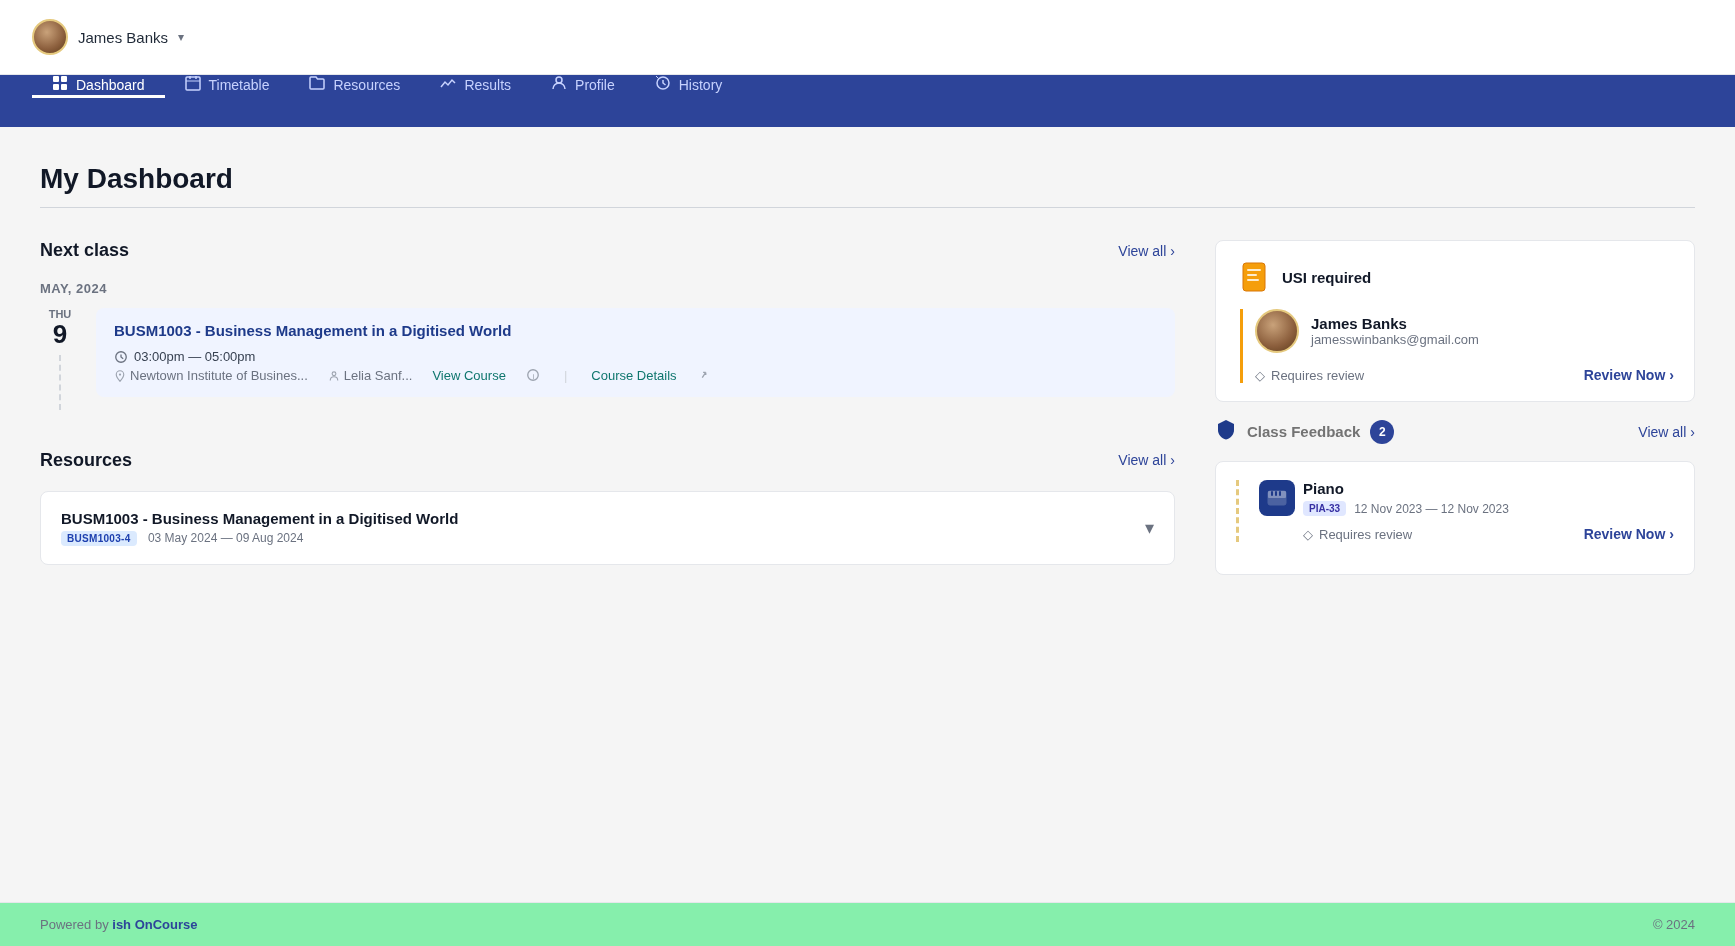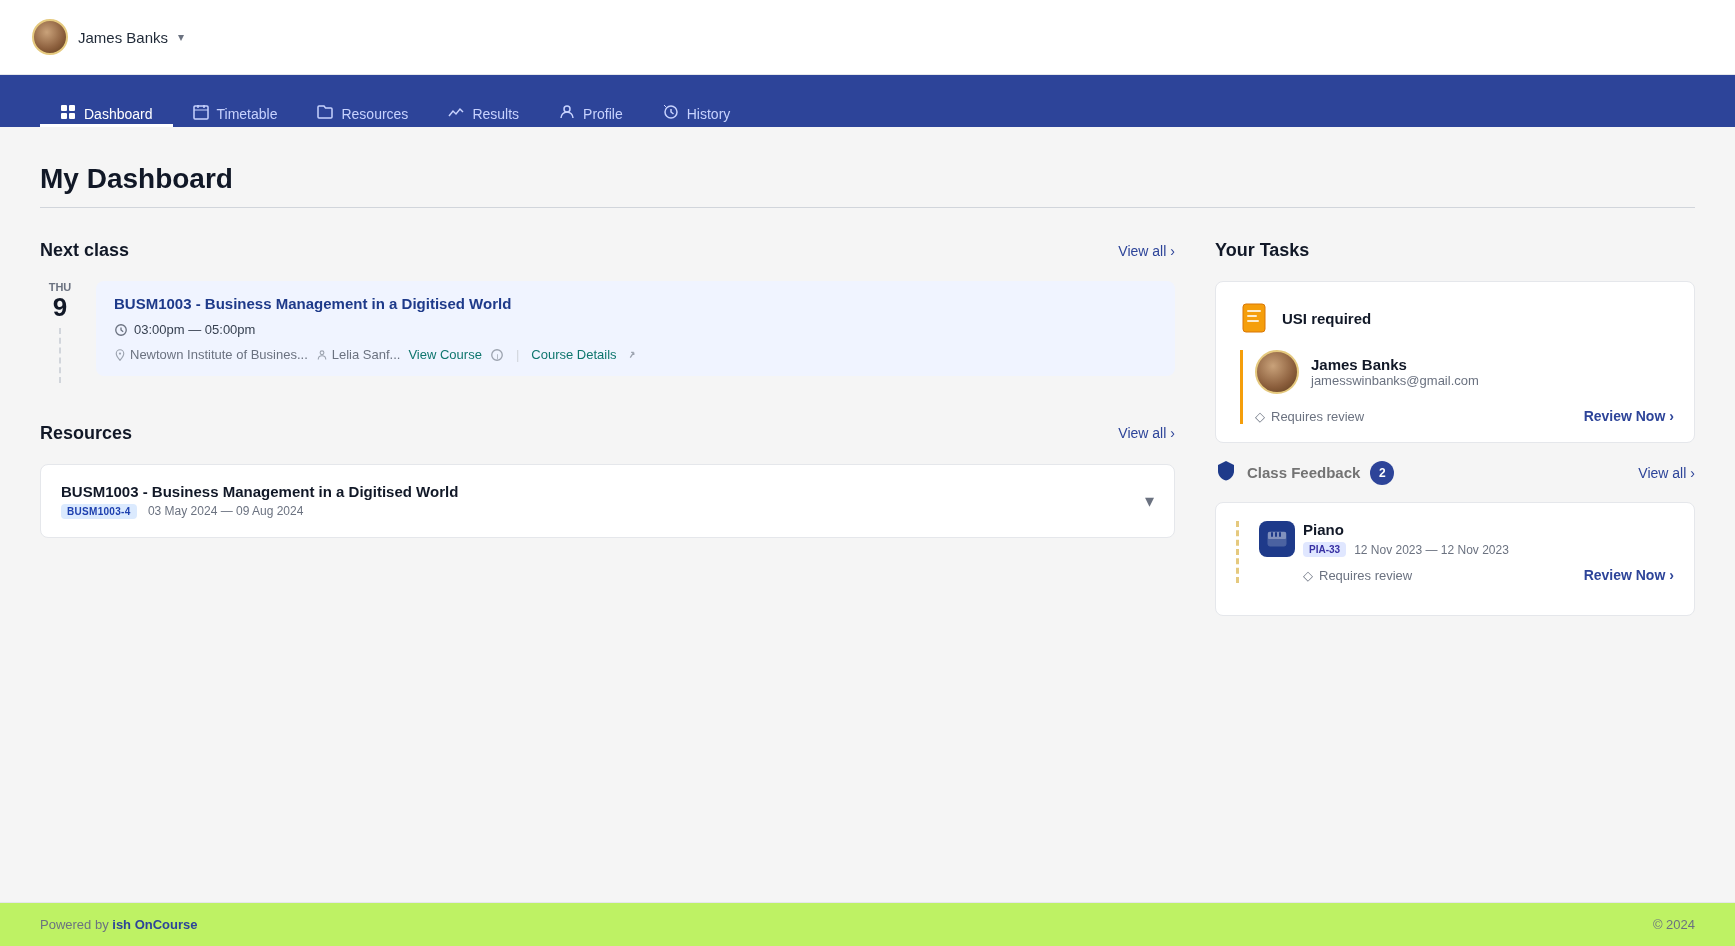--- a/index.html
+++ b/index.html
@@ -39,22 +39,22 @@
       font-size: 15px;
       color: #1f2937;
       font-weight: 500;
     }
     .chevron-down { font-size: 12px; color: #6b7280; }
 
     
     .nav-bar {
       background: #2d4499;
       display: flex;
-      align-items: flex-end;
-      padding: 0 40px;
+      align-items: flex-start;
+      padding: 0 32px;
       height: 52px;
     }
     .nav-item {
       display: flex;
       align-items: center;
       gap: 8px;
       padding: 0 20px;
       color: #c7d2fe;
       font-size: 14px;
       cursor: pointer;
@@ -159,23 +159,23 @@
     }
     .class-time {
       display: flex;
       align-items: center;
       gap: 6px;
       font-size: 13px;
       color: #374151;
     }
     .class-meta {
       display: flex;
-      align-items: flex-end;
-      gap: 8px;
-      margin-top: 10px;
+      align-items: flex-start;
+      gap: 20px;
+      margin-top: 4px;
       font-size: 13px;
       color: #6b7280;
       flex-wrap: wrap;
     }
     .class-meta-item {
       display: flex;
       align-items: center;
       gap: 4px;
     }
     .meta-link {
@@ -391,21 +391,21 @@
       justify-content: space-between;
       margin-top: 10px;
     }
 
     
     .page-footer {
       position: fixed;
       bottom: 0;
       left: 0;
       right: 0;
-      background: #bef264;
+      background: #86efac;
       border-top: 1px solid #e5e7eb;
       padding: 14px 40px;
       display: flex;
       justify-content: space-between;
       align-items: center;
       font-size: 13px;
       color: #6b7280;
     }
     .footer-brand { font-weight: 700; color: #2d4499; }
   </style>
@@ -491,20 +491,21 @@
 
       <div class="section-header">
         <span class="section-title">Next class</span>
         <span class="view-all-link">
           <span>View all</span>
           <span>›</span>
         </span>
       </div>
 
       <div>
+        <div class="date-label">MAY, 2024</div>
         <div class="class-row">
           <div class="day-number">
             <span class="day-label">THU</span>
             <span class="day-num">9</span>
             <div style="border-left: 2px dashed #d1d5db; height: 55px; width:0; margin-top:6px;"></div>
           </div>
           <div class="class-card">
             <div class="class-name">BUSM1003 - Business Management in a Digitised World</div>
             <div class="class-time">
               <svg width="14" height="14" viewBox="0 0 16 16">
@@ -563,21 +564,20 @@
               </div>
             </div>
             <button class="chevron-btn">▾</button>
           </div>
         </div>
       </div>
 
     </div>
 
     <div>
-      <h2 class="tasks-title">Your Tasks</h2>
 
       <div class="task-card">
         <div class="task-header">
           <div class="task-icon">
             <svg width="32" height="32" viewBox="0 0 32 32">
               <rect width="22" height="28" x="5" y="2" rx="3" fill="#f59e0b"></rect>
               <rect width="22" height="28" x="5" y="2" rx="3" fill="none" stroke="#d97706" stroke-width="1"></rect>
               <rect x="9" y="8" width="14" height="2" rx="1" fill="#fff" opacity="0.8"></rect>
               <rect x="9" y="13" width="10" height="2" rx="1" fill="#fff" opacity="0.8"></rect>
               <rect x="9" y="18" width="12" height="2" rx="1" fill="#fff" opacity="0.8"></rect>

